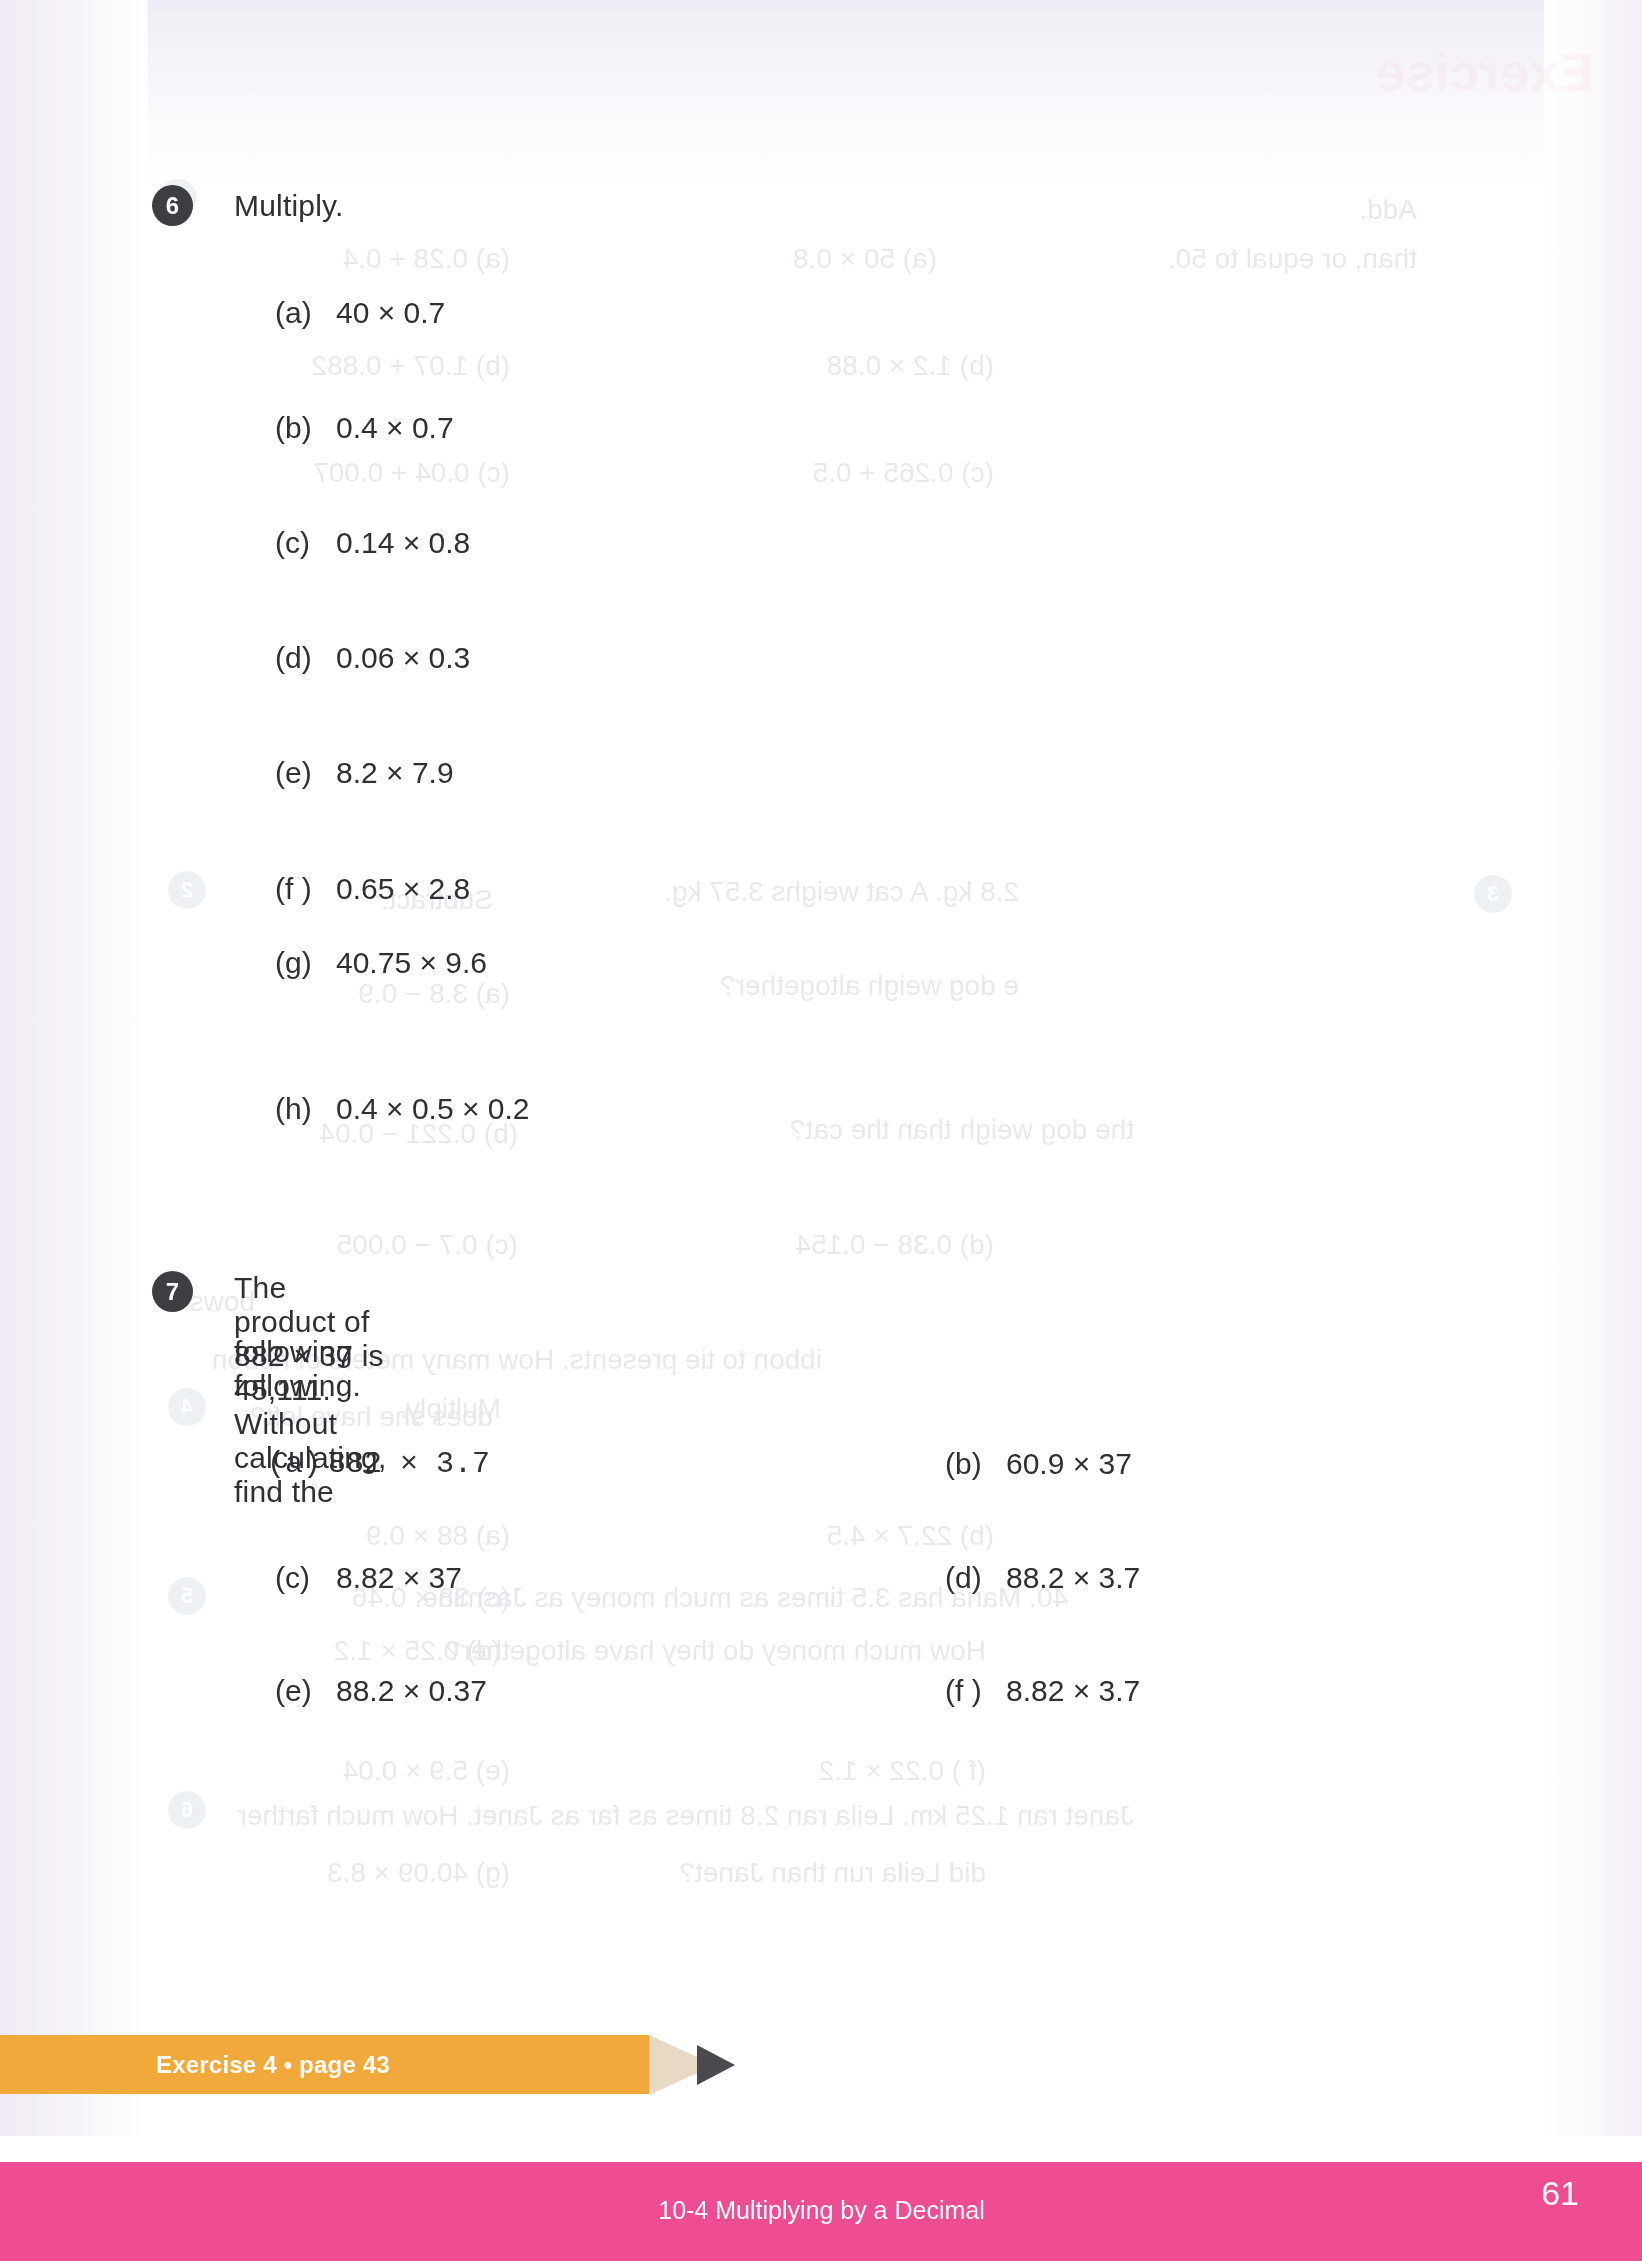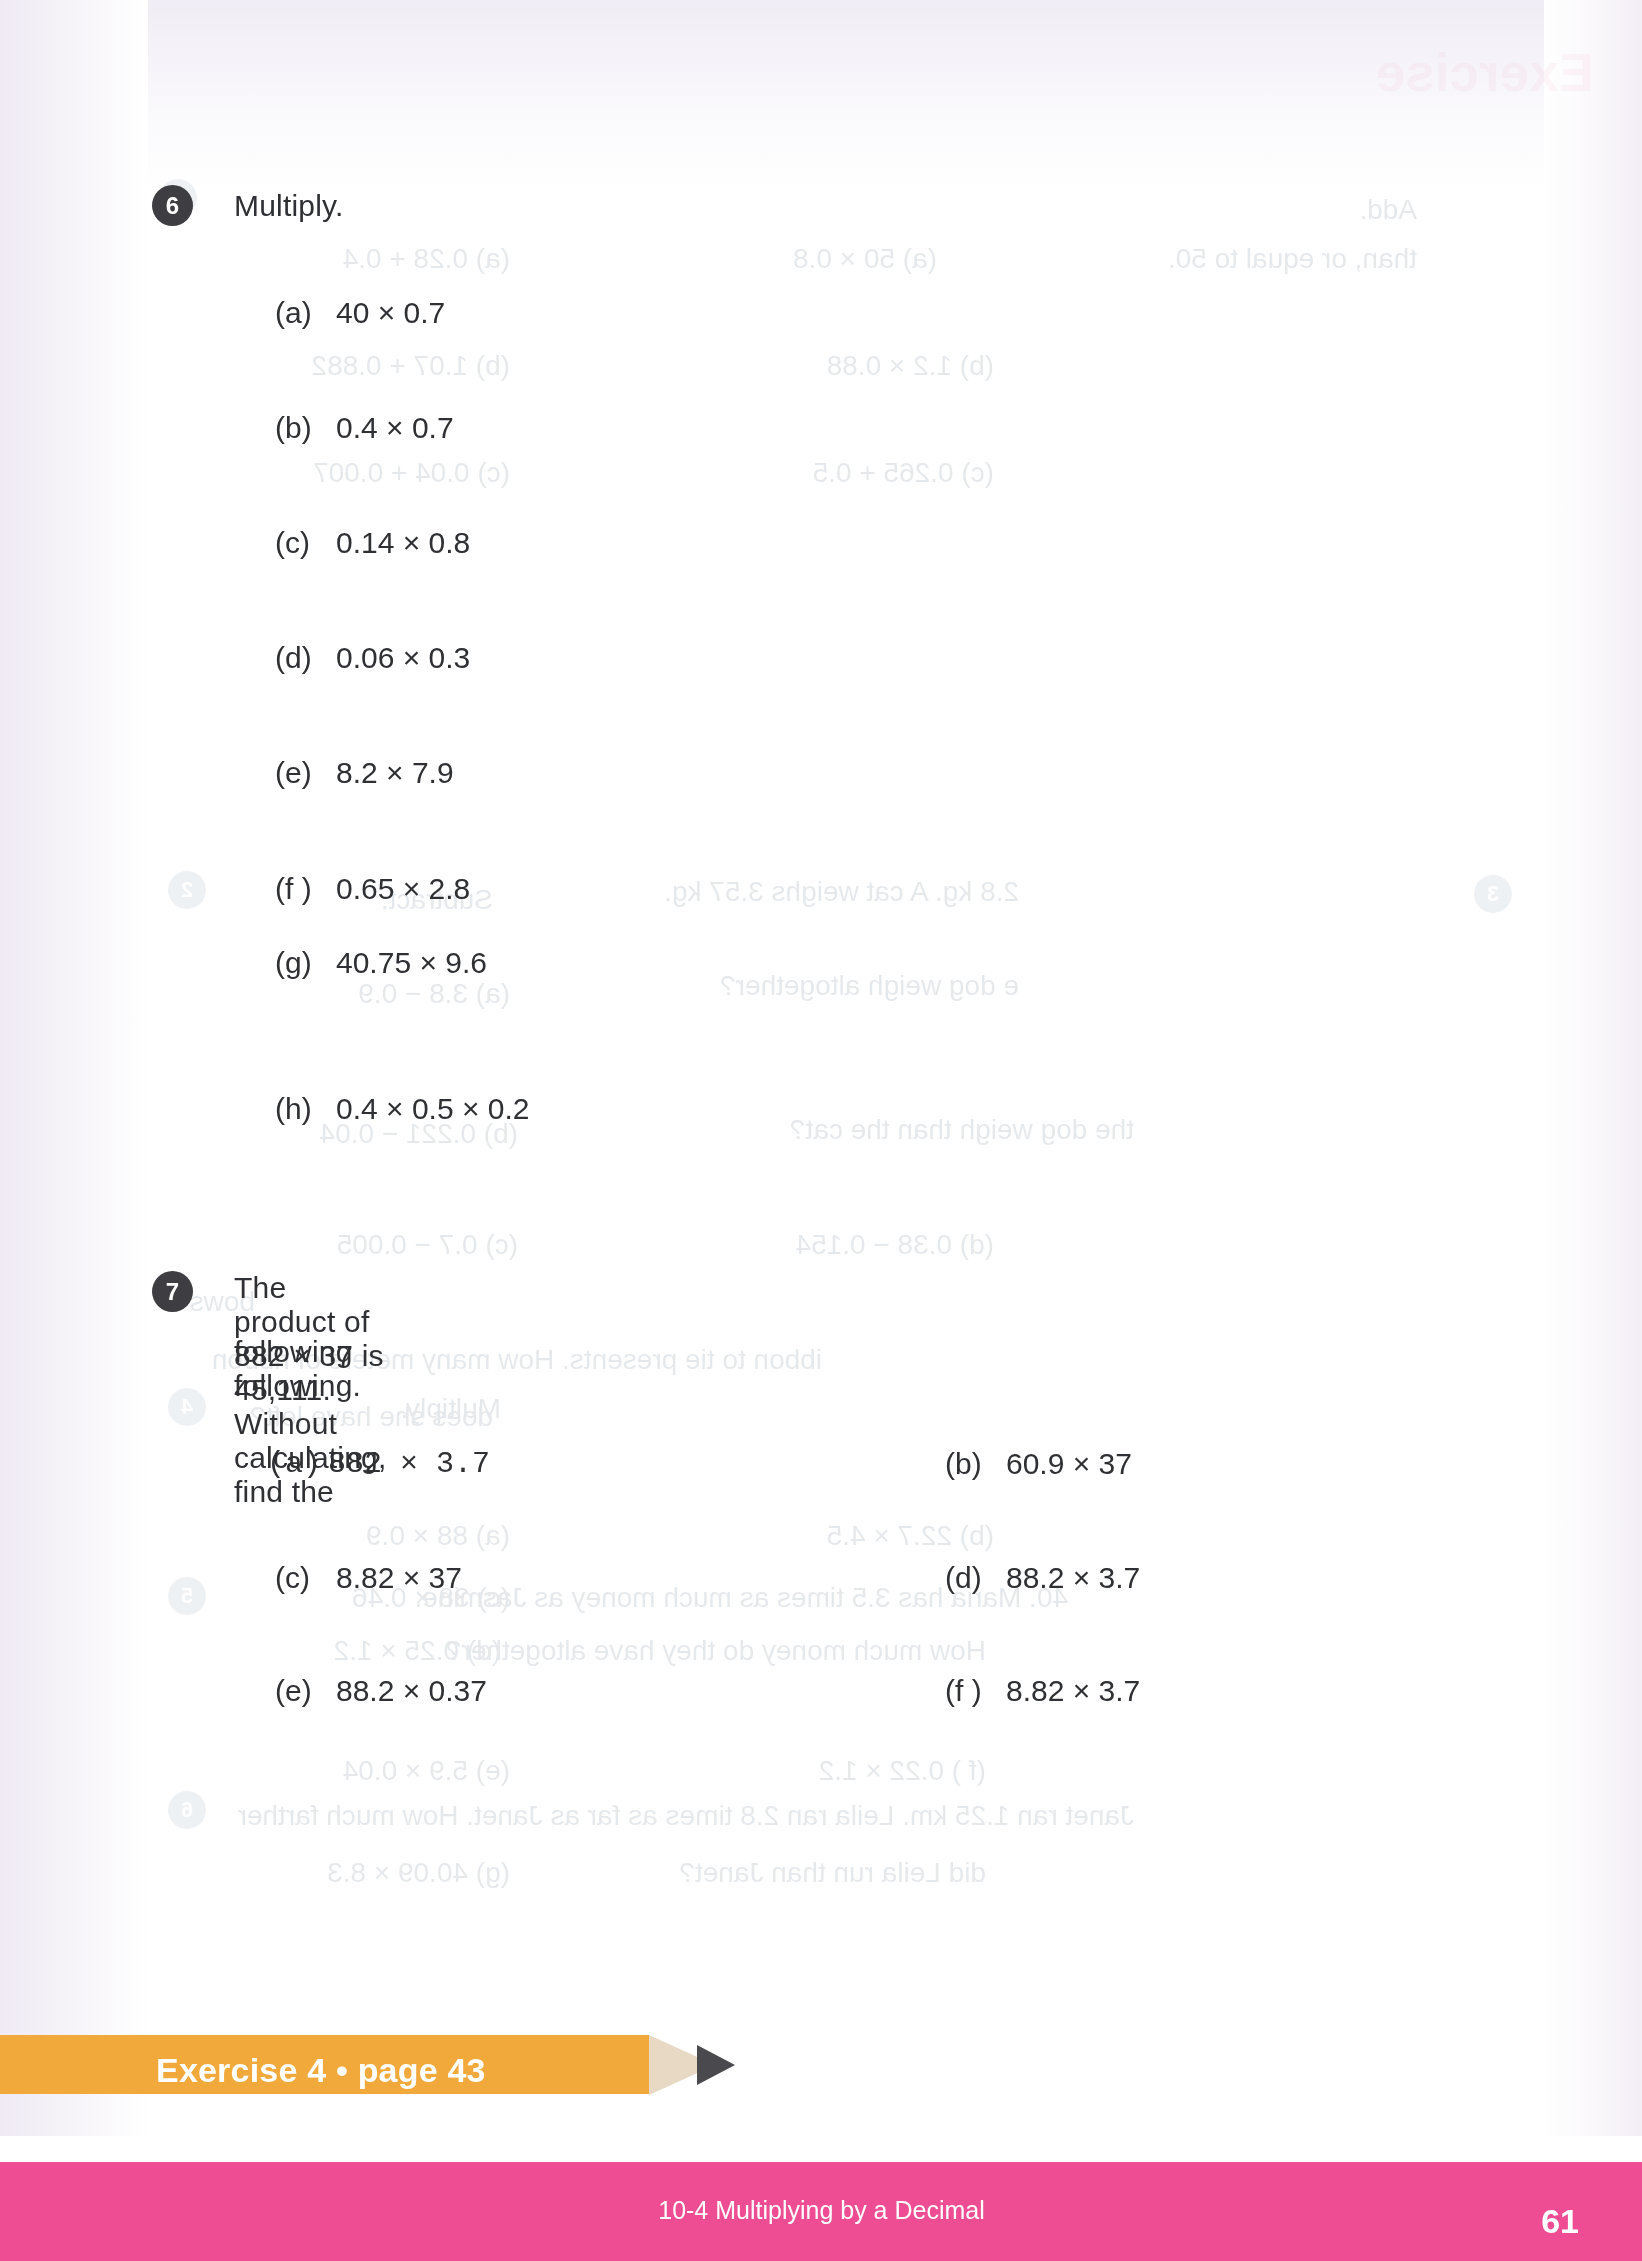--- a/index.html
+++ b/index.html
@@ -148,21 +148,21 @@
     left: 697px; top: 10px;
     width: 0; height: 0;
     border-top: 20px solid transparent;
     border-bottom: 20px solid transparent;
     border-left: 38px solid #4a4a4e;
   }
   .pencil-label {
     position: absolute;
     left: 156px; top: 16.4px;
     color: #ffffff;
-    font-size: 34px;
+    font-size: 24px;
     font-weight: bold;
     letter-spacing: 0.2px;
   }
 
   
   .footer {
     position: absolute;
     left: 0; bottom: 0;
     width: 1643px; height: 99px;
     background: #ef4d93;
@@ -170,24 +170,24 @@
   }
   .footer-title {
     position: absolute;
     left: 0; right: 0; top: 34px;
     text-align: center;
     color: #ffffff;
     font-size: 25px;
   }
   .footer-page {
     position: absolute;
-    right: 64px; top: 40px;
+    right: 64px; top: 12px;
     color: #ffffff;
     font-size: 34px;
-    font-weight: bold;
+    font-weight: normal;
   }
 </style>
 </head>
 <body>
 
 <div class="page">
 
   <div class="wash-top"></div>
   <div class="wash-left"></div>
   <div class="wash-right"></div>

